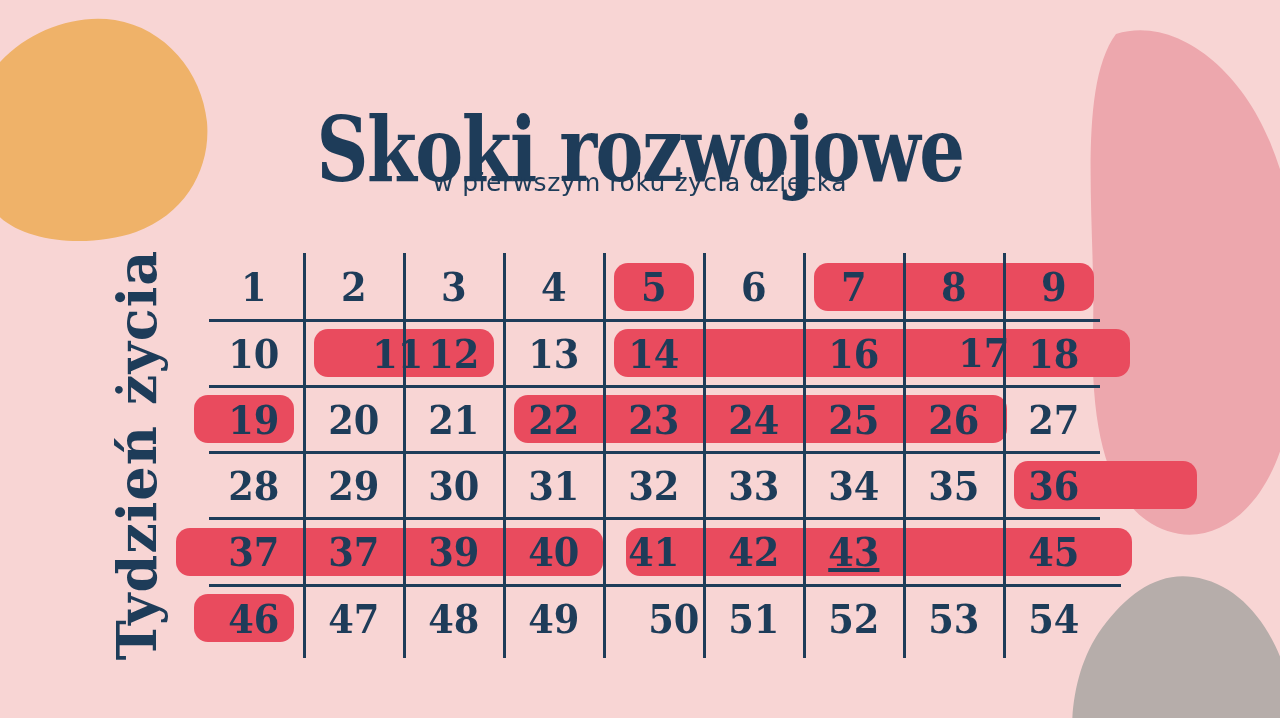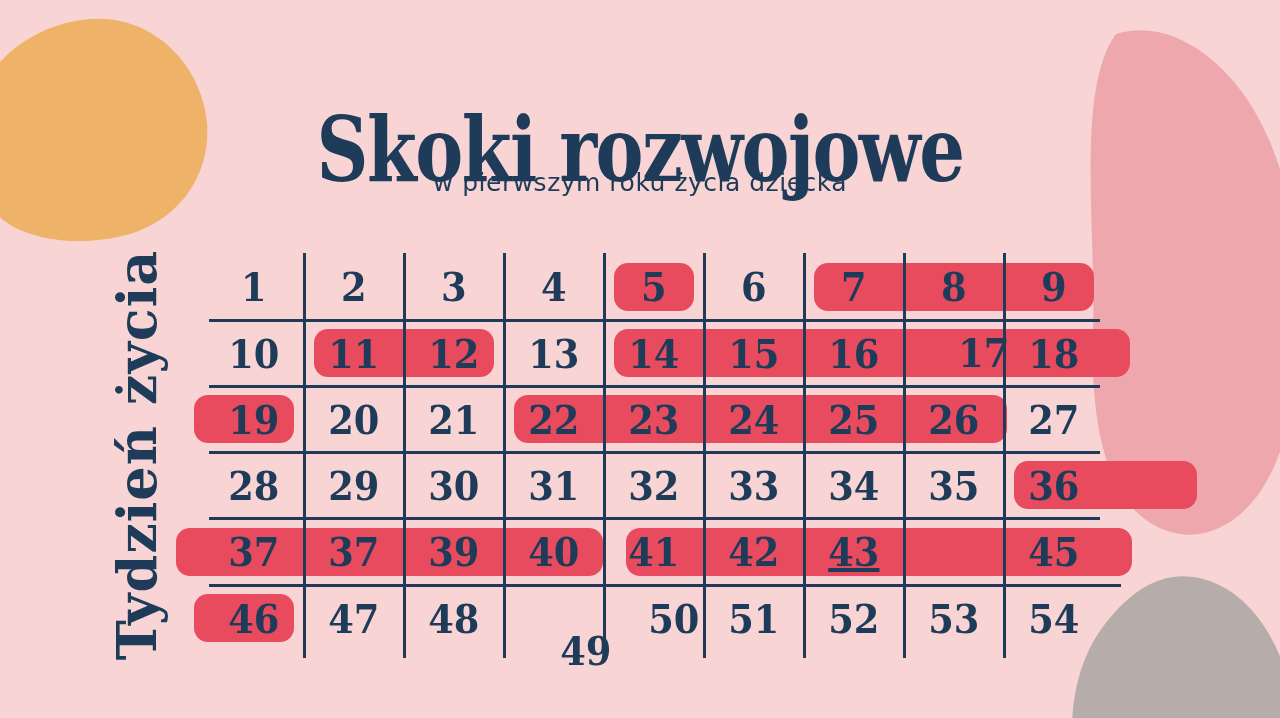--- a/index.html
+++ b/index.html
@@ -97,35 +97,32 @@
     </div>
     <div class="cell" style="left: 904px; top: 253px; width: 100px; height: 67px;">
       <span>8</span>
     </div>
     <div class="cell" style="left: 1004px; top: 253px; width: 100px; height: 67px;">
       <span>9</span>
     </div>
     <div class="cell" style="left: 204px; top: 320px; width: 100px; height: 66px;">
       <span>10</span>
     </div>
-    <div class="cell" style="left: 304px; top: 320px; width: 100px; height: 66px;">
+    <div class="cell" style="left: 304px; top: 320px; width: 100px; height: 66px; padding-left: 44px;">
       <span>11</span>
     </div>
     <div class="cell" style="left: 404px; top: 320px; width: 100px; height: 66px;">
       <span>12</span>
     </div>
     <div class="cell" style="left: 504px; top: 320px; width: 100px; height: 66px;">
       <span>13</span>
     </div>
     <div class="cell" style="left: 604px; top: 320px; width: 100px; height: 66px;">
       <span>14</span>
     </div>
-    <div class="cell" style="left: 704px; top: 320px; width: 100px; height: 66px;">
-      <span>15</span>
-    </div>
     <div class="cell" style="left: 804px; top: 320px; width: 100px; height: 66px;">
       <span>16</span>
     </div>
     <div class="cell" style="left: 904px; top: 319px; width: 100px; height: 66px; padding-left: 30px;">
       <span>17</span>
     </div>
     <div class="cell" style="left: 1004px; top: 320px; width: 100px; height: 66px;">
       <span>18</span>
     </div>
     <div class="cell" style="left: 204px; top: 386px; width: 100px; height: 66px;">
@@ -208,21 +205,21 @@
     </div>
     <div class="cell" style="left: 204px; top: 585px; width: 100px; height: 66px;">
       <span>46</span>
     </div>
     <div class="cell" style="left: 304px; top: 585px; width: 100px; height: 66px;">
       <span>47</span>
     </div>
     <div class="cell" style="left: 404px; top: 585px; width: 100px; height: 66px;">
       <span>48</span>
     </div>
-    <div class="cell" style="left: 504px; top: 617px; width: 100px; height: 66px; padding-left: 32px;">
+    <div class="cell" style="left: 504px; top: 585px; width: 100px; height: 66px;">
       <span>49</span>
     </div>
     <div class="cell" style="left: 604px; top: 585px; width: 100px; height: 66px; margin-left: 20px;">
       <span>50</span>
     </div>
     <div class="cell" style="left: 704px; top: 585px; width: 100px; height: 66px;">
       <span>51</span>
     </div>
     <div class="cell" style="left: 804px; top: 585px; width: 100px; height: 66px;">
       <span>52</span>

